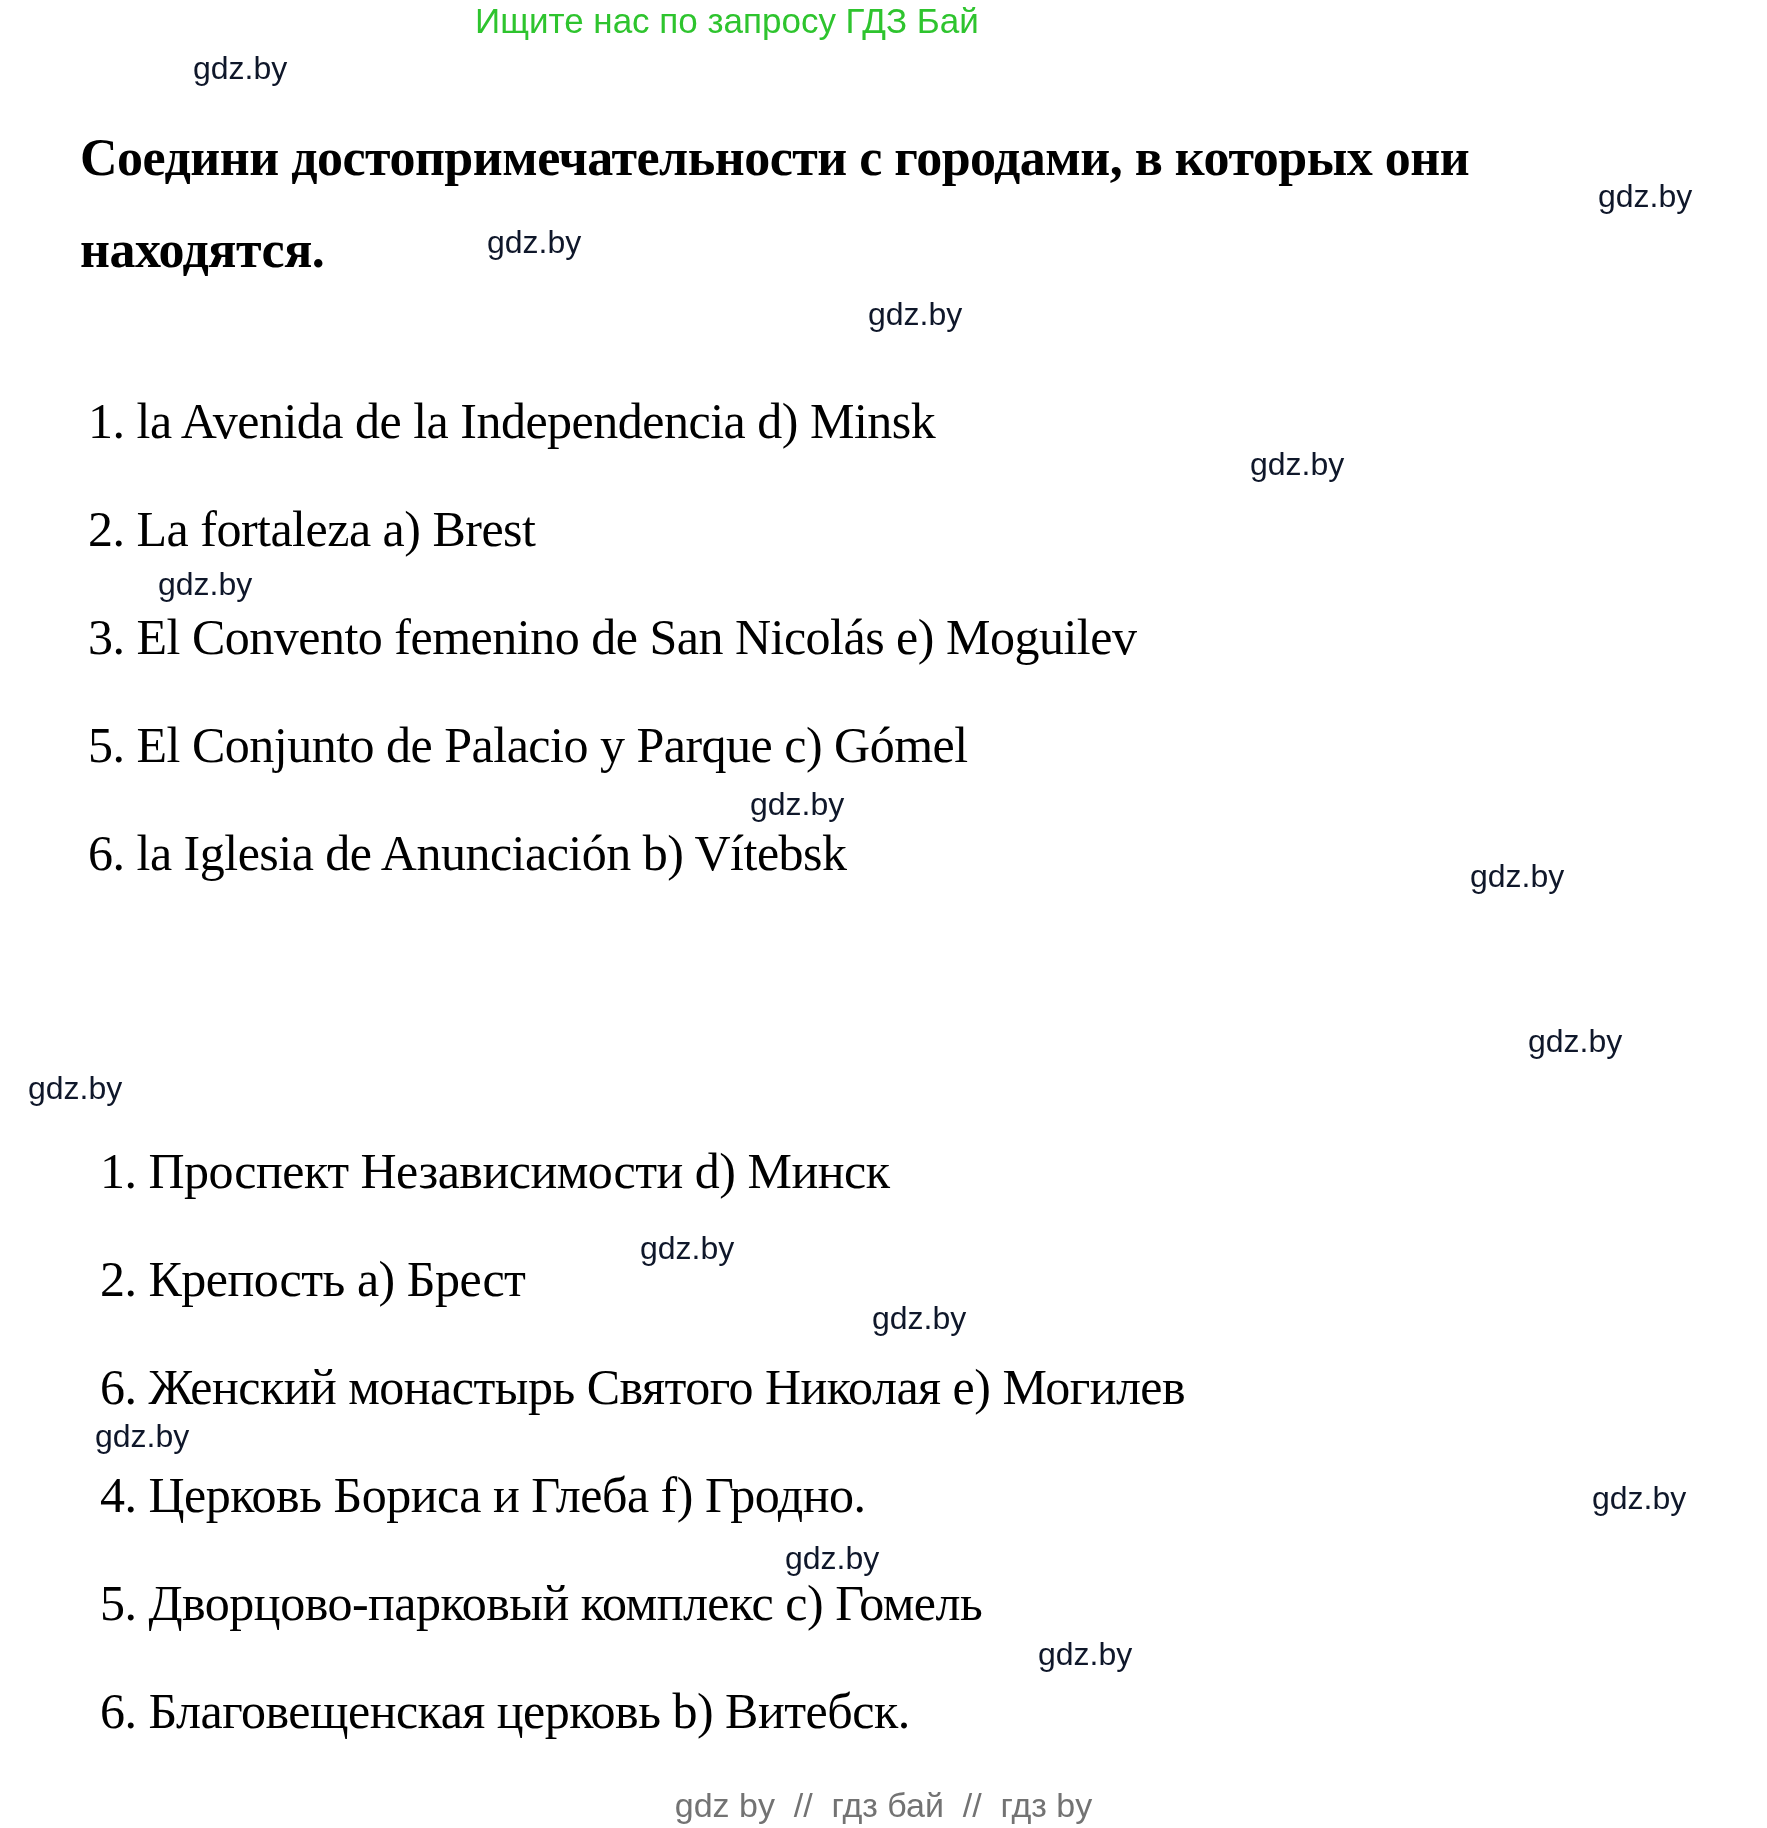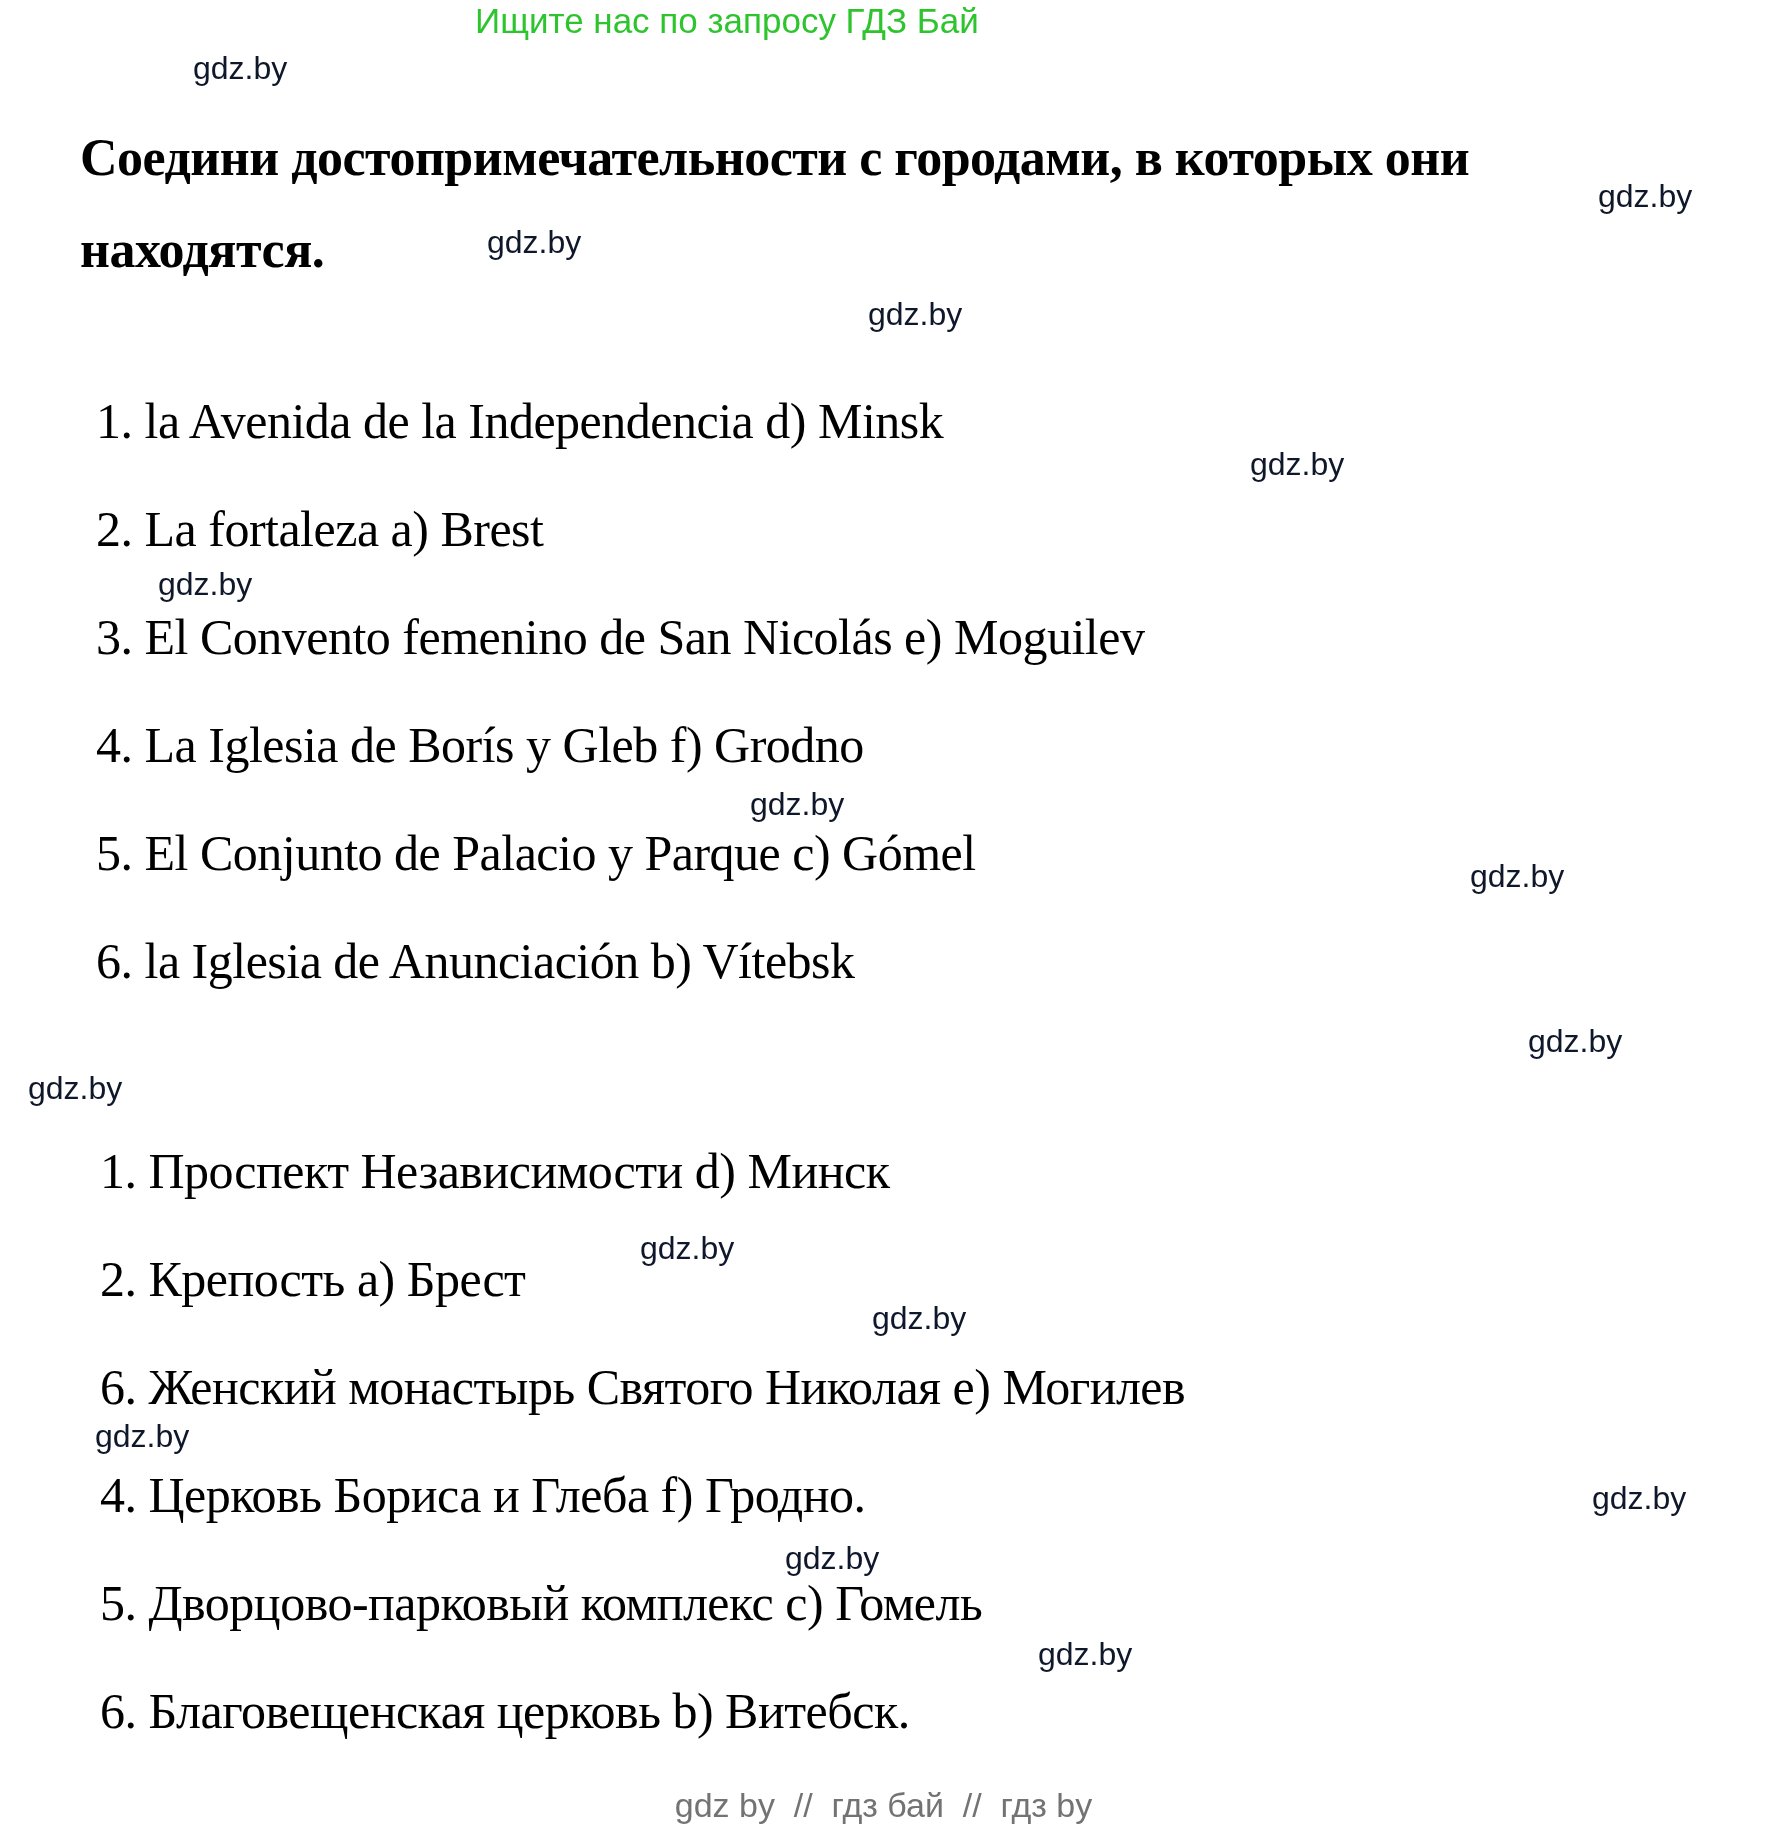--- a/index.html
+++ b/index.html
@@ -59,21 +59,21 @@
     line-height: 92px;
     letter-spacing: -0.5px;
   }
   
   .match-list {
     position: absolute;
     font-size: 50px;
     line-height: 58px;
     letter-spacing: -0.5px;
   }
-  .list-es { left: 96px;  top: 392px;  }
+  .list-es { left: 88px;  top: 392px;  }
   .list-ru { left: 100px; top: 1142px; }
   .match-list .item {
     height: 58px;
     margin-bottom: 50px;
     white-space: nowrap;
   }
   
   .footer {
     position: absolute;
     left: 0;
@@ -110,21 +110,20 @@
   <div class="wm wm14">gdz.by</div>
   <div class="wm wm15">gdz.by</div>
   <div class="wm wm16">gdz.by</div>
 
   <div class="title">Соедини достопримечательности с городами, в которых они находятся.</div>
 
   <div class="match-list list-es">
     <div class="item">1. la Avenida de la Independencia d) Minsk</div>
     <div class="item">2. La fortaleza a) Brest</div>
     <div class="item">3. El Convento femenino de San Nicolás e) Moguilev</div>
-    <div class="item">4. La Iglesia de Borís y Gleb f) Grodno</div>
     <div class="item">5. El Conjunto de Palacio y Parque c) Gómel</div>
     <div class="item">6. la Iglesia de Anunciación b) Vítebsk</div>
   </div>
 
   <div class="match-list list-ru">
     <div class="item">1. Проспект Независимости d) Минск</div>
     <div class="item">2. Крепость а) Брест</div>
     <div class="item">6. Женский монастырь Святого Николая е) Могилев</div>
     <div class="item">4. Церковь Бориса и Глеба f) Гродно.</div>
     <div class="item">5. Дворцово-парковый комплекс c) Гомель</div>

